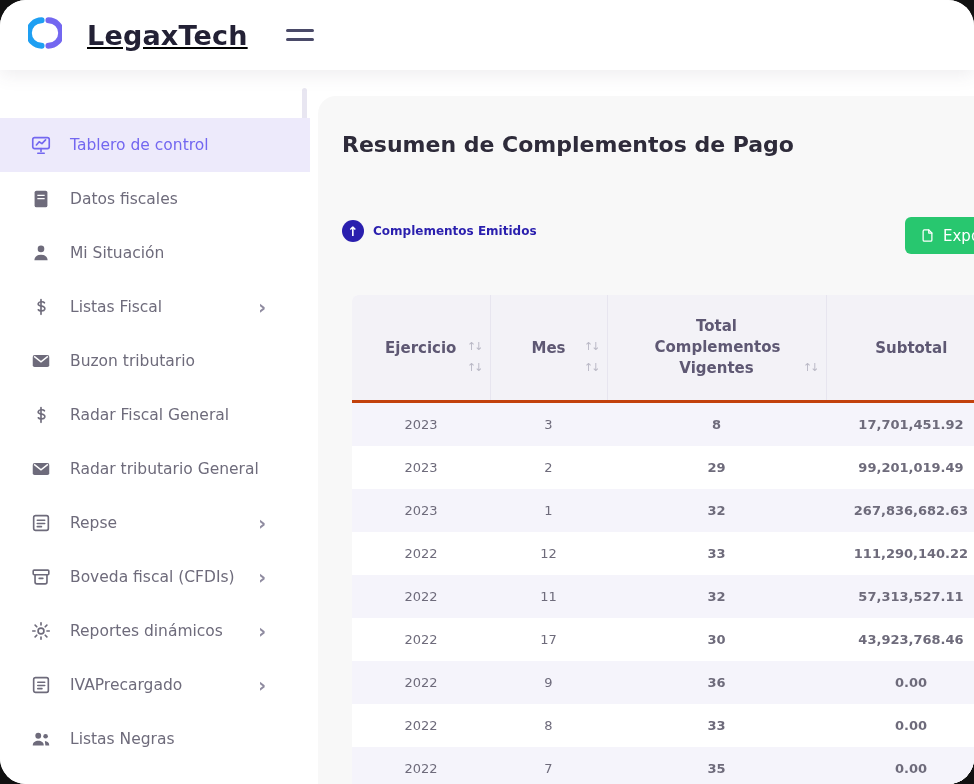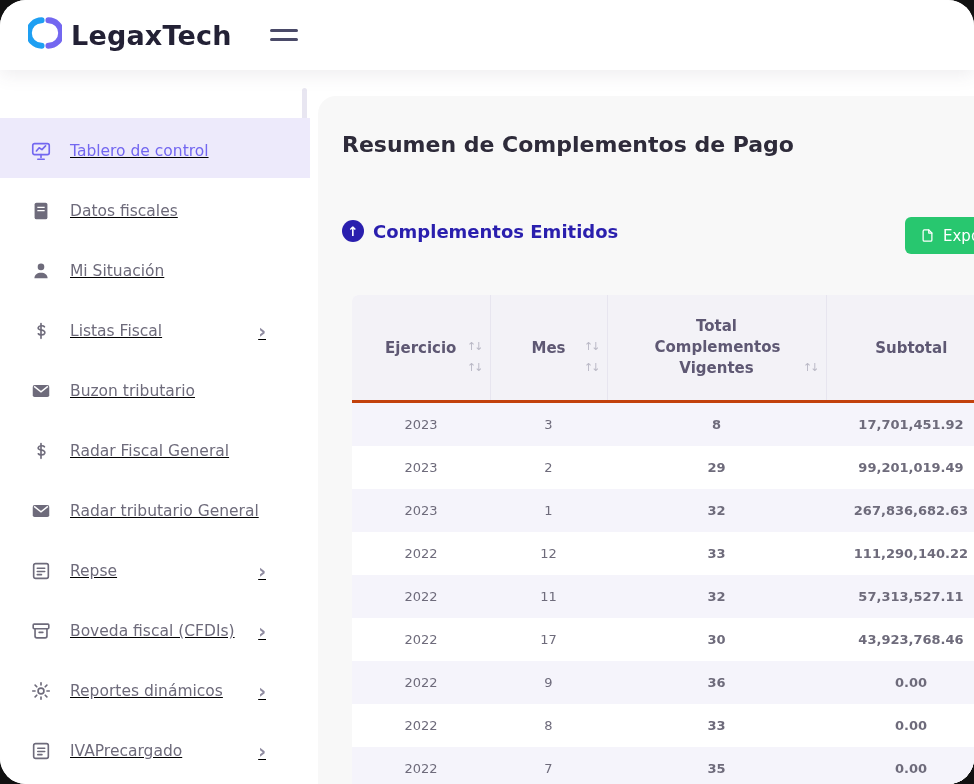--- a/index.html
+++ b/index.html
@@ -2,44 +2,44 @@
 <html><head>
 <meta charset="utf-8">
 <style>
   html,body{margin:0;padding:0;background:#111;}
   .screen{position:relative;width:974px;height:784px;background:#fff;border-radius:26px;overflow:hidden;
           font-family:"DejaVu Sans","Liberation Sans",sans-serif;}
 
   
   .topbar{position:absolute;top:0;left:0;right:0;height:70px;background:#fff;z-index:6;
           display:flex;align-items:center;padding:0 28px;box-shadow:0 4px 18px rgba(75,70,92,.10);}
-  .brand{display:flex;align-items:center;gap:9px;}
+  .brand{display:flex;align-items:center;gap:25px;text-decoration:underline;}
   .brand-name{font-size:27px;font-weight:700;color:#232135;letter-spacing:.2px;}
   .hamburger{margin-left:34px;display:flex;flex-direction:column;gap:6px;cursor:pointer;padding:4px;}
   .hamburger span{display:block;width:28px;height:3.2px;border-radius:2px;background:#4a4a68;}
 
   
   .sidebar{position:absolute;top:70px;left:0;bottom:0;width:310px;background:#fff;padding-top:48px;z-index:2;}
   .scroll-thumb{position:absolute;top:18px;right:3px;width:5px;height:77px;border-radius:3px;background:#e8e6f1;}
-  .nav-item{position:relative;height:54px;display:flex;align-items:center;padding:6px 44px 0 30px;cursor:pointer;text-decoration:underline;}
+  .nav-item{position:relative;height:54px;display:flex;align-items:center;padding:0 44px 0 30px;cursor:pointer;}
   .nav-item.active{background:#edeafb;}
   .nav-icon{width:22px;height:22px;flex:0 0 22px;margin-right:18px;color:#6e6b7b;}
   .nav-icon svg{width:22px;height:22px;display:block;}
   .nav-label{font-size:15.5px;color:#6e6b7b;font-weight:500;white-space:nowrap;}
   .nav-item.active .nav-label,.nav-item.active .nav-icon{color:#7367f0;}
   .nav-chevron{margin-left:auto;color:#8f8ba0;font-size:19px;line-height:1;font-weight:700;}
 
   
   .main{position:absolute;top:70px;left:310px;right:0;bottom:0;background:#fff;}
   .panel{position:absolute;top:26px;left:8px;width:1020px;height:920px;background:#f8f8f8;border-radius:18px;}
   .page-title{position:absolute;left:24px;top:21px;font-size:22px;font-weight:600;color:#2e2b3a;}
   .section-row{position:absolute;left:24px;top:124px;display:flex;align-items:center;gap:9px;}
   .section-icon{width:22px;height:22px;border-radius:50%;background:#2a1fae;color:#fff;display:flex;
                 align-items:center;justify-content:center;font-size:13px;font-weight:700;}
-  .section-title{font-size:18px;font-weight:700;color:#2a1fae;}
+  .section-title{font-size:12px;font-weight:700;color:#2a1fae;}
   .export-btn{position:absolute;top:121px;left:587px;height:37px;width:150px;background:#28c76f;border:none;
               border-radius:6px;color:#fff;display:flex;align-items:center;gap:8px;padding:0 15px;
               font-size:15px;font-weight:500;cursor:pointer;font-family:inherit;}
 
   
   .tbl{position:absolute;left:34px;top:199px;width:644px;border-collapse:collapse;background:#fff;
        border-radius:6px 6px 0 0;overflow:hidden;table-layout:fixed;}
   .tbl col.c0{width:138px}.tbl col.c1{width:117px}.tbl col.c2{width:219px}.tbl col.c3{width:170px}
   .tbl thead th{position:relative;height:105px;background:#f3f2f7;font-size:15px;font-weight:700;color:#5e5873;
                 text-align:center;vertical-align:middle;padding:0;border-bottom:3px solid #c2410c;}

